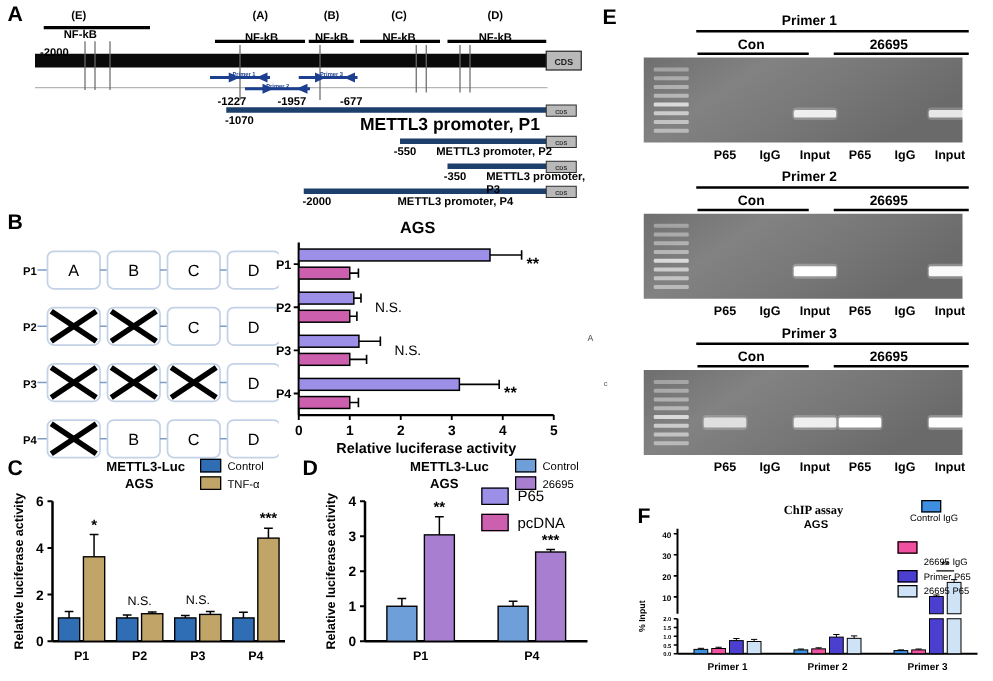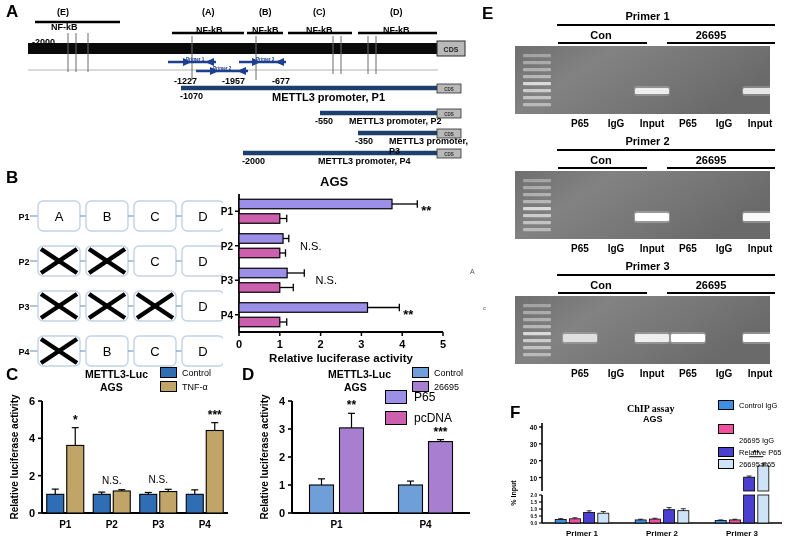--- a/index.html
+++ b/index.html
@@ -91,21 +91,21 @@
   <div class="abs" style="left:213px;top:66px;font-size:4.6px;color:#1c3f8f;font-weight:bold;">Primer 2</div>
   <div class="abs" style="left:256px;top:57px;font-size:4.6px;color:#1c3f8f;font-weight:bold;">Primer 3</div>
 
   <div class="abs bld" style="font-size:9px;left:32px;top:37px;text-align:right;">-2000</div>
 
   <div class="abs bld" style="font-size:9px;left:174px;top:76px;">-1227</div>
   <div class="abs bld" style="font-size:9px;left:222px;top:76px;">-1957</div>
   <div class="abs bld" style="font-size:9px;left:272px;top:76px;">-677</div>
 
   <div class="abs bld" style="font-size:9px;left:180px;top:91px;">-1070</div>
-  <div class="abs bld" style="font-size:11px;left:272px;top:91px;">METTL3 promoter, P1</div>
+  <div class="abs bld" style="font-size:14px;left:288px;top:91px;">METTL3 promoter, P1</div>
 
   <div class="abs bld" style="font-size:9px;left:315px;top:116px;">-550</div>
   <div class="abs bld" style="font-size:9px;left:349px;top:116px;">METTL3 promoter, P2</div>
 
   <div class="abs bld" style="font-size:9px;left:355px;top:136px;">-350</div>
   <div class="abs bld" style="font-size:9px;left:389px;top:136px;">METTL3 promoter, P3</div>
 
   <div class="abs bld" style="font-size:9px;left:242px;top:156px;">-2000</div>
   <div class="abs bld" style="font-size:9px;left:318px;top:156px;">METTL3 promoter, P4</div>
 </div>
@@ -460,33 +460,33 @@
       <rect x="272" y="332" width="36" height="12" fill="#ffffff" opacity="0.25" rx="3"></rect>
       <text x="290" y="377" font-size="10" font-family="Liberation Sans, sans-serif" text-anchor="middle" fill="#000" font-weight="bold">Input</text>
     </svg>
 </div>
 
 <div class="abs" style="left:500px;top:395px;width:294px;height:150px;">
   <div class="abs pl" style="left:10px;top:8px;">F</div>
   <div class="abs bld" style="font-size:10px;left:127px;top:8px;font-family:Liberation Serif, serif;">ChIP assay</div>
   <div class="abs bld" style="font-size:9px;left:143px;top:19px;">AGS</div>
   <div class="abs" style="left:218px;top:5px;">
-    <div style="display:flex;align-items:center;margin-bottom:2px;">
+    <div style="display:flex;align-items:center;margin-bottom:2px;flex-direction:column;">
       <span style="display:inline-block;width:14px;height:8px;background:#3f8fe0;border:1px solid #000;margin-right:5px;"></span>
       <span style="font-size:7.5px;">Control IgG</span>
     </div>
     <div style="display:flex;align-items:center;margin-bottom:2px;">
       <span style="display:inline-block;width:14px;height:8px;background:#f050a0;border:1px solid #000;margin-right:5px;"></span>
       <span style="font-size:7.5px;margin-top:24px;">26695 IgG</span>
     </div>
     <div style="display:flex;align-items:center;margin-bottom:2px;">
       <span style="display:inline-block;width:14px;height:8px;background:#4b3fd0;border:1px solid #000;margin-right:5px;"></span>
-      <span style="font-size:7.5px;">Relative P65</span>
-    </div>
-    <div style="display:flex;align-items:center;">
+      <span style="font-size:7.5px;">Primer P65</span>
+    </div>
+    <div style="display:flex;">
       <span style="display:inline-block;width:14px;height:8px;background:#cfe3f7;border:1px solid #000;margin-right:5px;"></span>
       <span style="font-size:7.5px;">26695 P65</span>
     </div>
   </div>
   <svg id="fchart" width="294" height="150">
       <line x1="42" y1="28" x2="42" y2="96" stroke="#000" stroke-width="1.6"></line>
       <line x1="42" y1="100" x2="42" y2="128" stroke="#000" stroke-width="1.6"></line>
       <line x1="42" y1="128" x2="282" y2="128" stroke="#000" stroke-width="1.6"></line>
       <line x1="39" y1="82.52631578947368" x2="42" y2="82.52631578947368" stroke="#000" stroke-width="1.3"></line>
       <text x="37" y="85.52631578947368" font-size="6.5" font-family="Liberation Sans, sans-serif" text-anchor="end" fill="#000" font-weight="bold">10</text>

